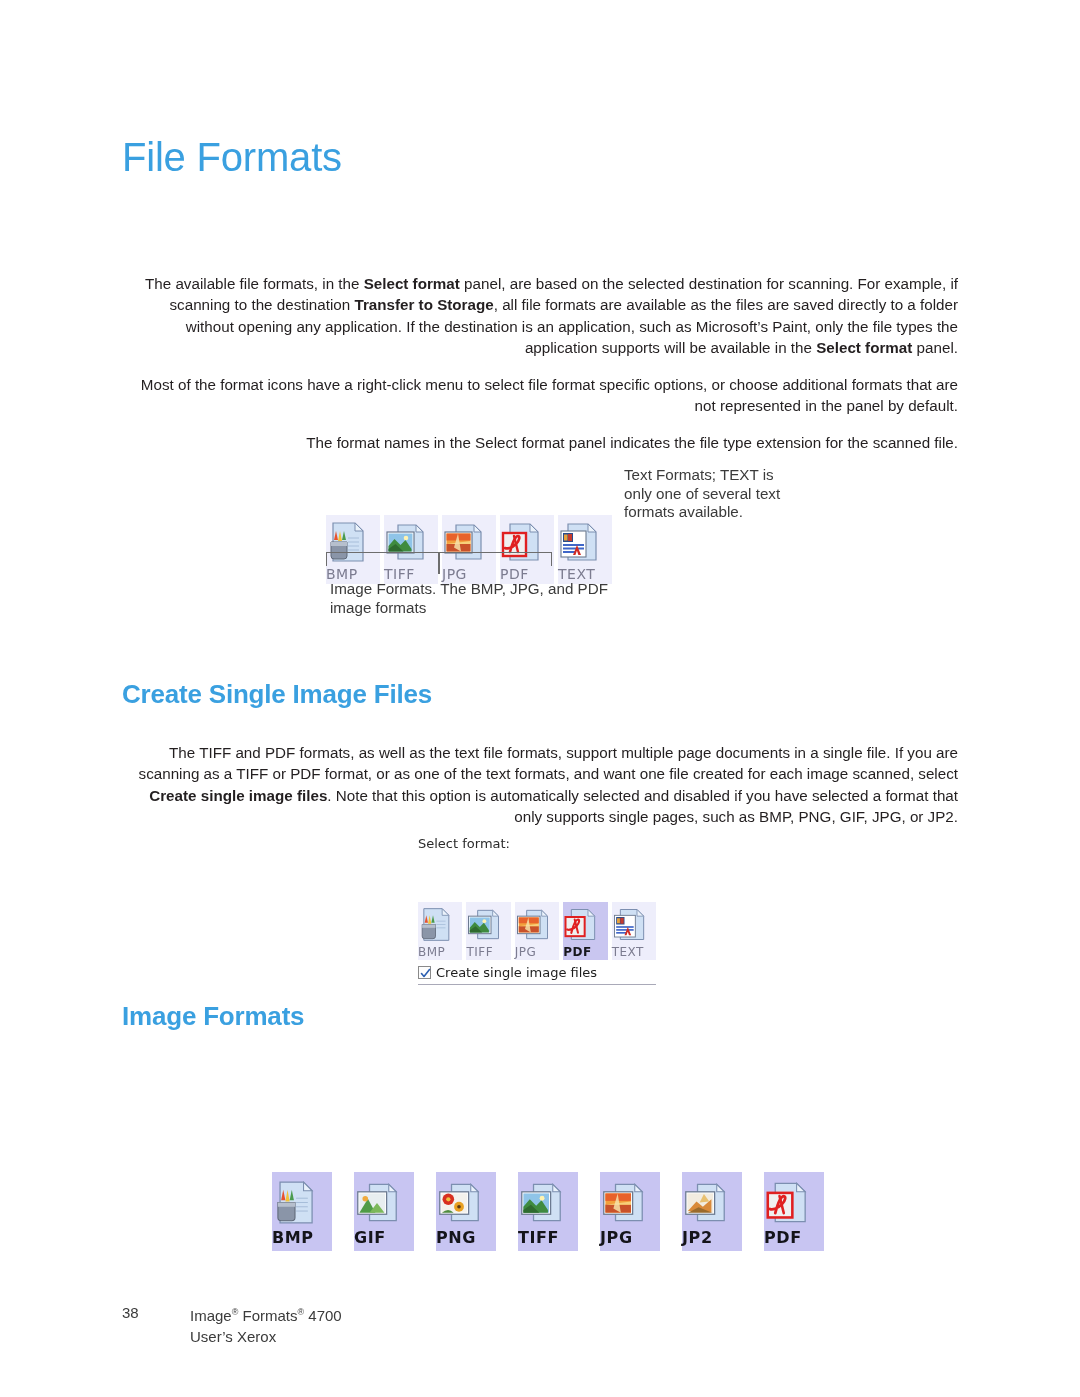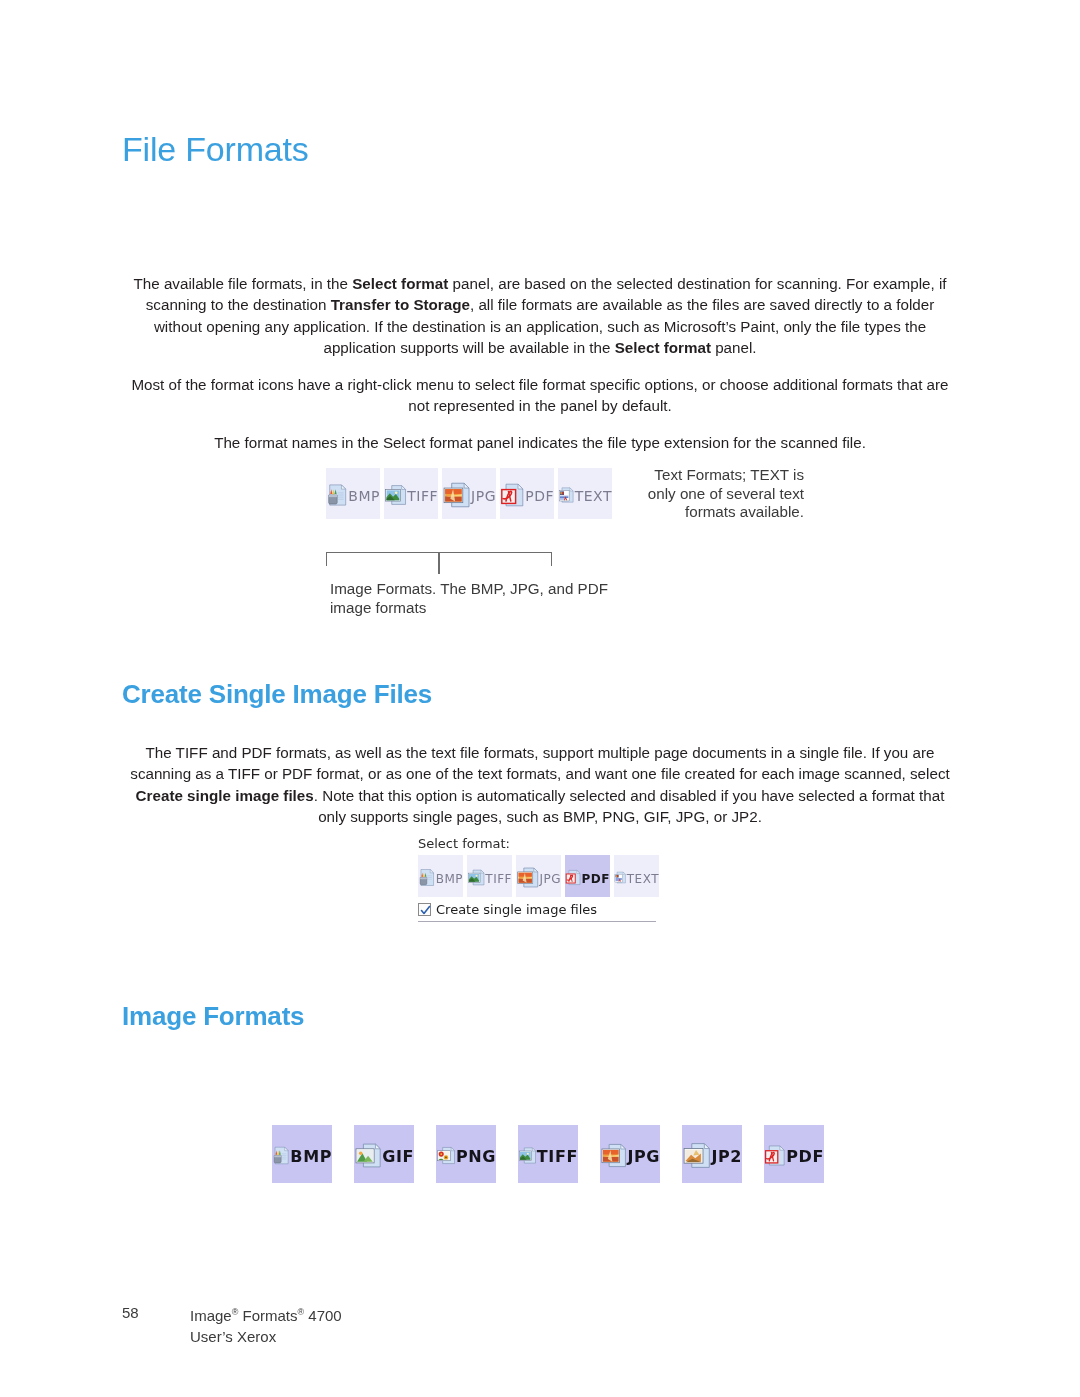--- a/index.html
+++ b/index.html
@@ -20,21 +20,21 @@
     position: absolute;
     inset: 0;
     background: #ffffff;
   }
 
   
   .page-title {
     position: absolute;
     left: 122px;
     top: 108px;
-    font-size: 34px;
+    font-size: 40px;
     font-weight: 400;
     letter-spacing: -0.2px;
     color: #3aa0e0;
     line-height: 1.1;
   }
 
   .section-heading {
     position: absolute;
     left: 122px;
     font-size: 26px;
@@ -46,21 +46,21 @@
   .section-heading.h-image  { top: 967px; margin-top: 34px; }
 
   
   .para {
     position: absolute;
     left: 122px;
     width: 836px;
     font-size: 15.2px;
     line-height: 21.2px;
     color: #231f20;
-    text-align: center;
+    text-align: right;
   }
   .para b { font-weight: 700; }
 
   .p1 { top: 258px; }
   .p2 { top: 359px; }
   .p3 { top: 417px; }
   .p4 { top: 727px; }
   .p5 { top: 1035px; }
 
   
@@ -70,24 +70,24 @@
     top: 468px;
   }
   .iconrow {
     display: flex;
     gap: 4px;
   }
   .fmt-tile {
     width: 54px;
     background: #eeeefb;
     display: flex;
-    flex-direction: row;
-    align-items: center;
+    flex-direction: column;
     padding: 5px 0 2px 0;
     box-sizing: border-box;
+    margin-top: 47px;
   }
   .fmt-tile.selected { background: #c9c6f0; }
   .fmt-label {
     font-size: 14px;
     color: #7c7c90;
     letter-spacing: 0.5px;
     margin-top: 2px;
     font-family: "DejaVu Sans", sans-serif;
   }
   .fmt-tile.selected .fmt-label { color: #17171c; font-weight: 700; }
@@ -103,21 +103,20 @@
   .callout-text {
     position: absolute;
     font-size: 15.2px;
     line-height: 18.6px;
     color: #3b3b3b;
   }
   .co-text-formats {
     left: 624px;
     top: 466px;
     width: 180px;
-    text-align: right;
   }
   .co-image-formats {
     left: 330px;
     top: 580px;
     width: 300px;
   }
 
   .bracket {
     position: absolute;
     left: 326px;
@@ -560,17 +559,17 @@
           <path d="M10 32 c3 -12 6 -16 8 -16 c2 0 2 4 -2 8 c-4 4 -9 5 -11 4" fill="none" stroke="#e02020" stroke-width="2.6" stroke-linecap="round"></path>
           <path d="M14 16 l4 16" stroke="#e02020" stroke-width="2.4" stroke-linecap="round"></path>
         </svg>
       </div>
       <span class="fmt-label">PDF</span>
     </div>
 
   </div>
 
   <div class="footer">
-    <span class="pgnum">58</span>
+    <span class="pgnum">38</span>
     <span class="ftext"><span>Image</span><sup>®</sup><span> Formats</span><sup>®</sup><span> 4700</span><br><span>User’s Xerox</span></span>
   </div>
 
 </div>
 
 </body></html>

